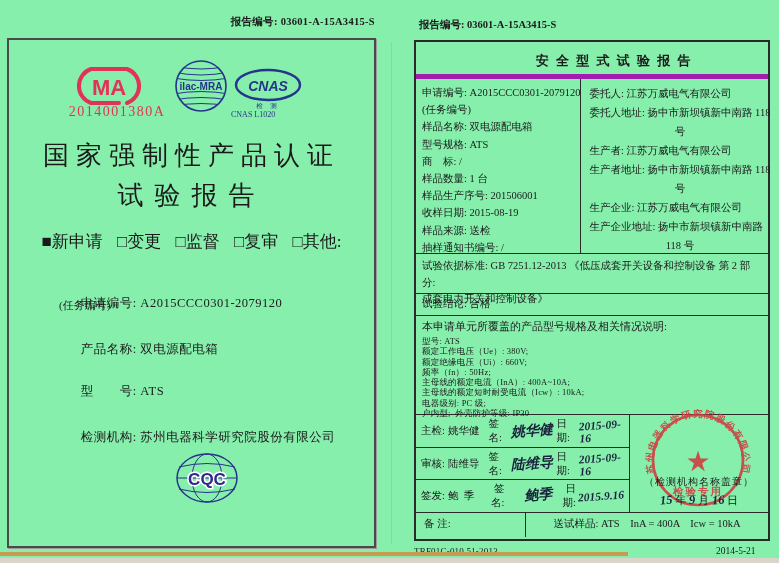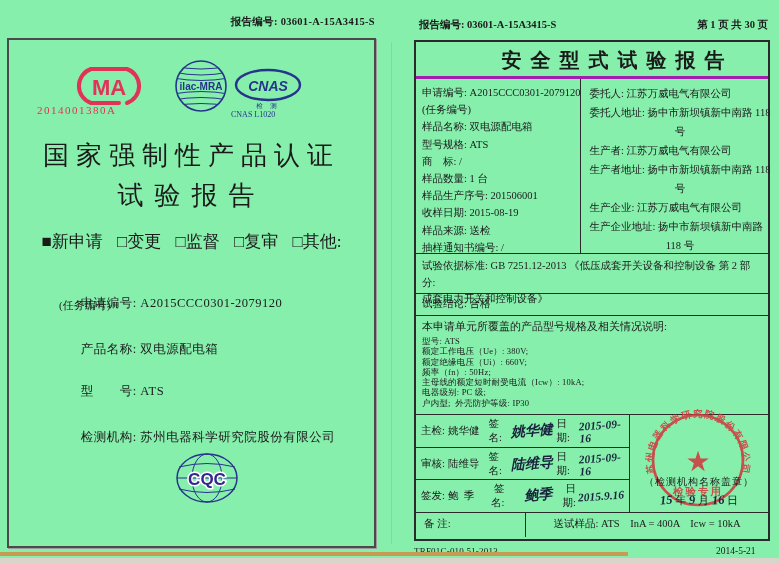--- a/index.html
+++ b/index.html
@@ -4,36 +4,36 @@
 <style>
   html,body{margin:0;padding:0;background:#ffffff;}
   #canvas{position:relative;width:779px;height:563px;background:#86efac;overflow:hidden;
           font-family:"Liberation Serif","DejaVu Serif",serif;color:#1a1a1a;}
   .abs{position:absolute;}
   .pre{white-space:pre;}
 
   
   .lp-header{left:7px;top:15px;width:368px;text-align:right;font-size:10.5px;font-weight:600;letter-spacing:.3px;}
   .lp-box{left:7px;top:38px;width:365px;height:506px;border:2px solid #4a4a4a;box-shadow:1px 1px 0 #9a9a9a;}
-  .cma-num{left:28px;top:64px;width:160px;text-align:left;color:#e03357;font-size:11px;letter-spacing:1.5px;}
+  .cma-num{left:28px;top:64px;width:160px;text-align:center;color:#e03357;font-size:14px;letter-spacing:1.5px;}
   .lp-title1{left:0;top:98px;width:100%;text-align:center;font-size:26px;letter-spacing:7px;}
   .lp-title2{left:0;top:138px;width:100%;text-align:center;font-size:26px;letter-spacing:11px;}
   .lp-checks{left:0;top:190px;width:100%;text-align:center;font-size:17px;}
   .lp-checks .cb{margin:0 5px;}
   .lp-field{left:50px;font-size:12.5px;letter-spacing:.5px;}
   .lp-sub{left:50px;font-size:11px;}
   .cnas-sub1{left:222px;top:62px;width:74px;text-align:center;color:#27348b;font-size:6.5px;letter-spacing:3px;}
   .cnas-sub2{left:222px;top:70px;width:74px;text-align:left;color:#27348b;font-size:8px;}
 
   
   .rp-header-l{left:419px;top:18px;font-size:10.5px;font-weight:600;}
   .rp-header-r{left:640px;top:18px;width:128px;text-align:right;font-size:10.5px;font-weight:600;}
   .rp-table{left:414px;top:40px;width:352px;height:497px;border:2px solid #2a2a2a;}
   .rp-title{left:0;top:0;width:100%;height:37px;line-height:37px;text-align:center;
-            font-size:20px;font-weight:600;letter-spacing:2px;border-bottom:3px solid #a21caf;box-sizing:border-box;padding-left:44px;}
+            font-size:13px;font-weight:600;letter-spacing:2px;border-bottom:5px solid #a21caf;box-sizing:border-box;padding-left:44px;}
   .rp-info{left:0;top:37px;width:100%;height:175px;border-bottom:1px solid #2a2a2a;box-sizing:border-box;display:flex;}
   .rp-info-l{width:168px;border-right:1px solid #2a2a2a;box-sizing:border-box;padding:5px 0 0 6px;font-size:10.5px;line-height:17.2px;}
   .rp-info-r{flex:1;padding:5px 0 0 8px;font-size:10.5px;line-height:19px;}
   .indent{text-align:center;}
   .rp-std{left:0;top:212px;width:100%;height:40px;border-bottom:1px solid #2a2a2a;box-sizing:border-box;
           padding:4px 6px 0 6px;font-size:10.5px;line-height:16.5px;}
   .rp-concl{left:0;top:252px;width:100%;height:22px;border-bottom:1px solid #2a2a2a;box-sizing:border-box;
             padding:3px 6px 0 6px;font-size:10.5px;}
   .rp-cov{left:0;top:274px;width:100%;height:99px;border-bottom:1px solid #2a2a2a;box-sizing:border-box;padding:3px 6px 12px 6px;}
   .rp-cov-h{font-size:11px;margin-bottom:2px;}
@@ -133,21 +133,20 @@
       <ellipse cx="32" cy="26" rx="30" ry="24" fill="none" stroke="#27348b" stroke-width="1.5"></ellipse>
       <ellipse cx="32" cy="26" rx="15" ry="24" fill="none" stroke="#27348b" stroke-width="1"></ellipse>
       <path d="M4 15 Q32 8 60 15" fill="none" stroke="#27348b" stroke-width="1"></path>
       <line x1="2" y1="26" x2="62" y2="26" stroke="#27348b" stroke-width="1"></line>
       <path d="M4 37 Q32 44 60 37" fill="none" stroke="#27348b" stroke-width="1"></path>
       <text x="32" y="33" text-anchor="middle" font-size="17" font-weight="bold" fill="#33278f" font-family="Liberation Sans, sans-serif" stroke="#ffffff" stroke-width="3" paint-order="stroke">CQC</text>
     </svg>
   </div>
 
   <div class="abs rp-header-l">报告编号: 03601-A-15A3415-S</div>
-  <div class="abs rp-header-r">第 1 页 共 30 页</div>
 
   <div class="abs rp-table">
 
     <div class="abs rp-title">安 全 型 式 试 验 报 告</div>
 
     <div class="abs rp-info">
       <div class="rp-info-l">
         <div class="pre">申请编号: A2015CCC0301-2079120</div>
         <div class="pre">(任务编号)</div>
         <div class="pre">样品名称: 双电源配电箱</div>
@@ -178,20 +177,21 @@
     </div>
 
     <div class="abs rp-concl">试验结论: 合格</div>
 
     <div class="abs rp-cov">
       <div class="rp-cov-h">本申请单元所覆盖的产品型号规格及相关情况说明:</div>
       <div class="rp-cov-ln pre">型号: ATS</div>
       <div class="rp-cov-ln pre">额定工作电压（Ue）: 380V;</div>
       <div class="rp-cov-ln pre">额定绝缘电压（Ui）: 660V;</div>
       <div class="rp-cov-ln pre">频率（fn）: 50Hz;</div>
+      <div class="rp-cov-ln pre">主母线的额定电流（InA）: 400A~10A;</div>
       <div class="rp-cov-ln pre">主母线的额定短时耐受电流（Icw）: 10kA;</div>
       <div class="rp-cov-ln pre">电器级别: PC 级;</div>
       <div class="rp-cov-ln pre">户内型;  外壳防护等级: IP30</div>
     </div>
 
     <div class="abs rp-sig">
       <div class="rp-sig-l">
         <div class="sig-row">
           <span class="sig-role">主检:</span>
             <span class="sig-name">姚华健</span>

